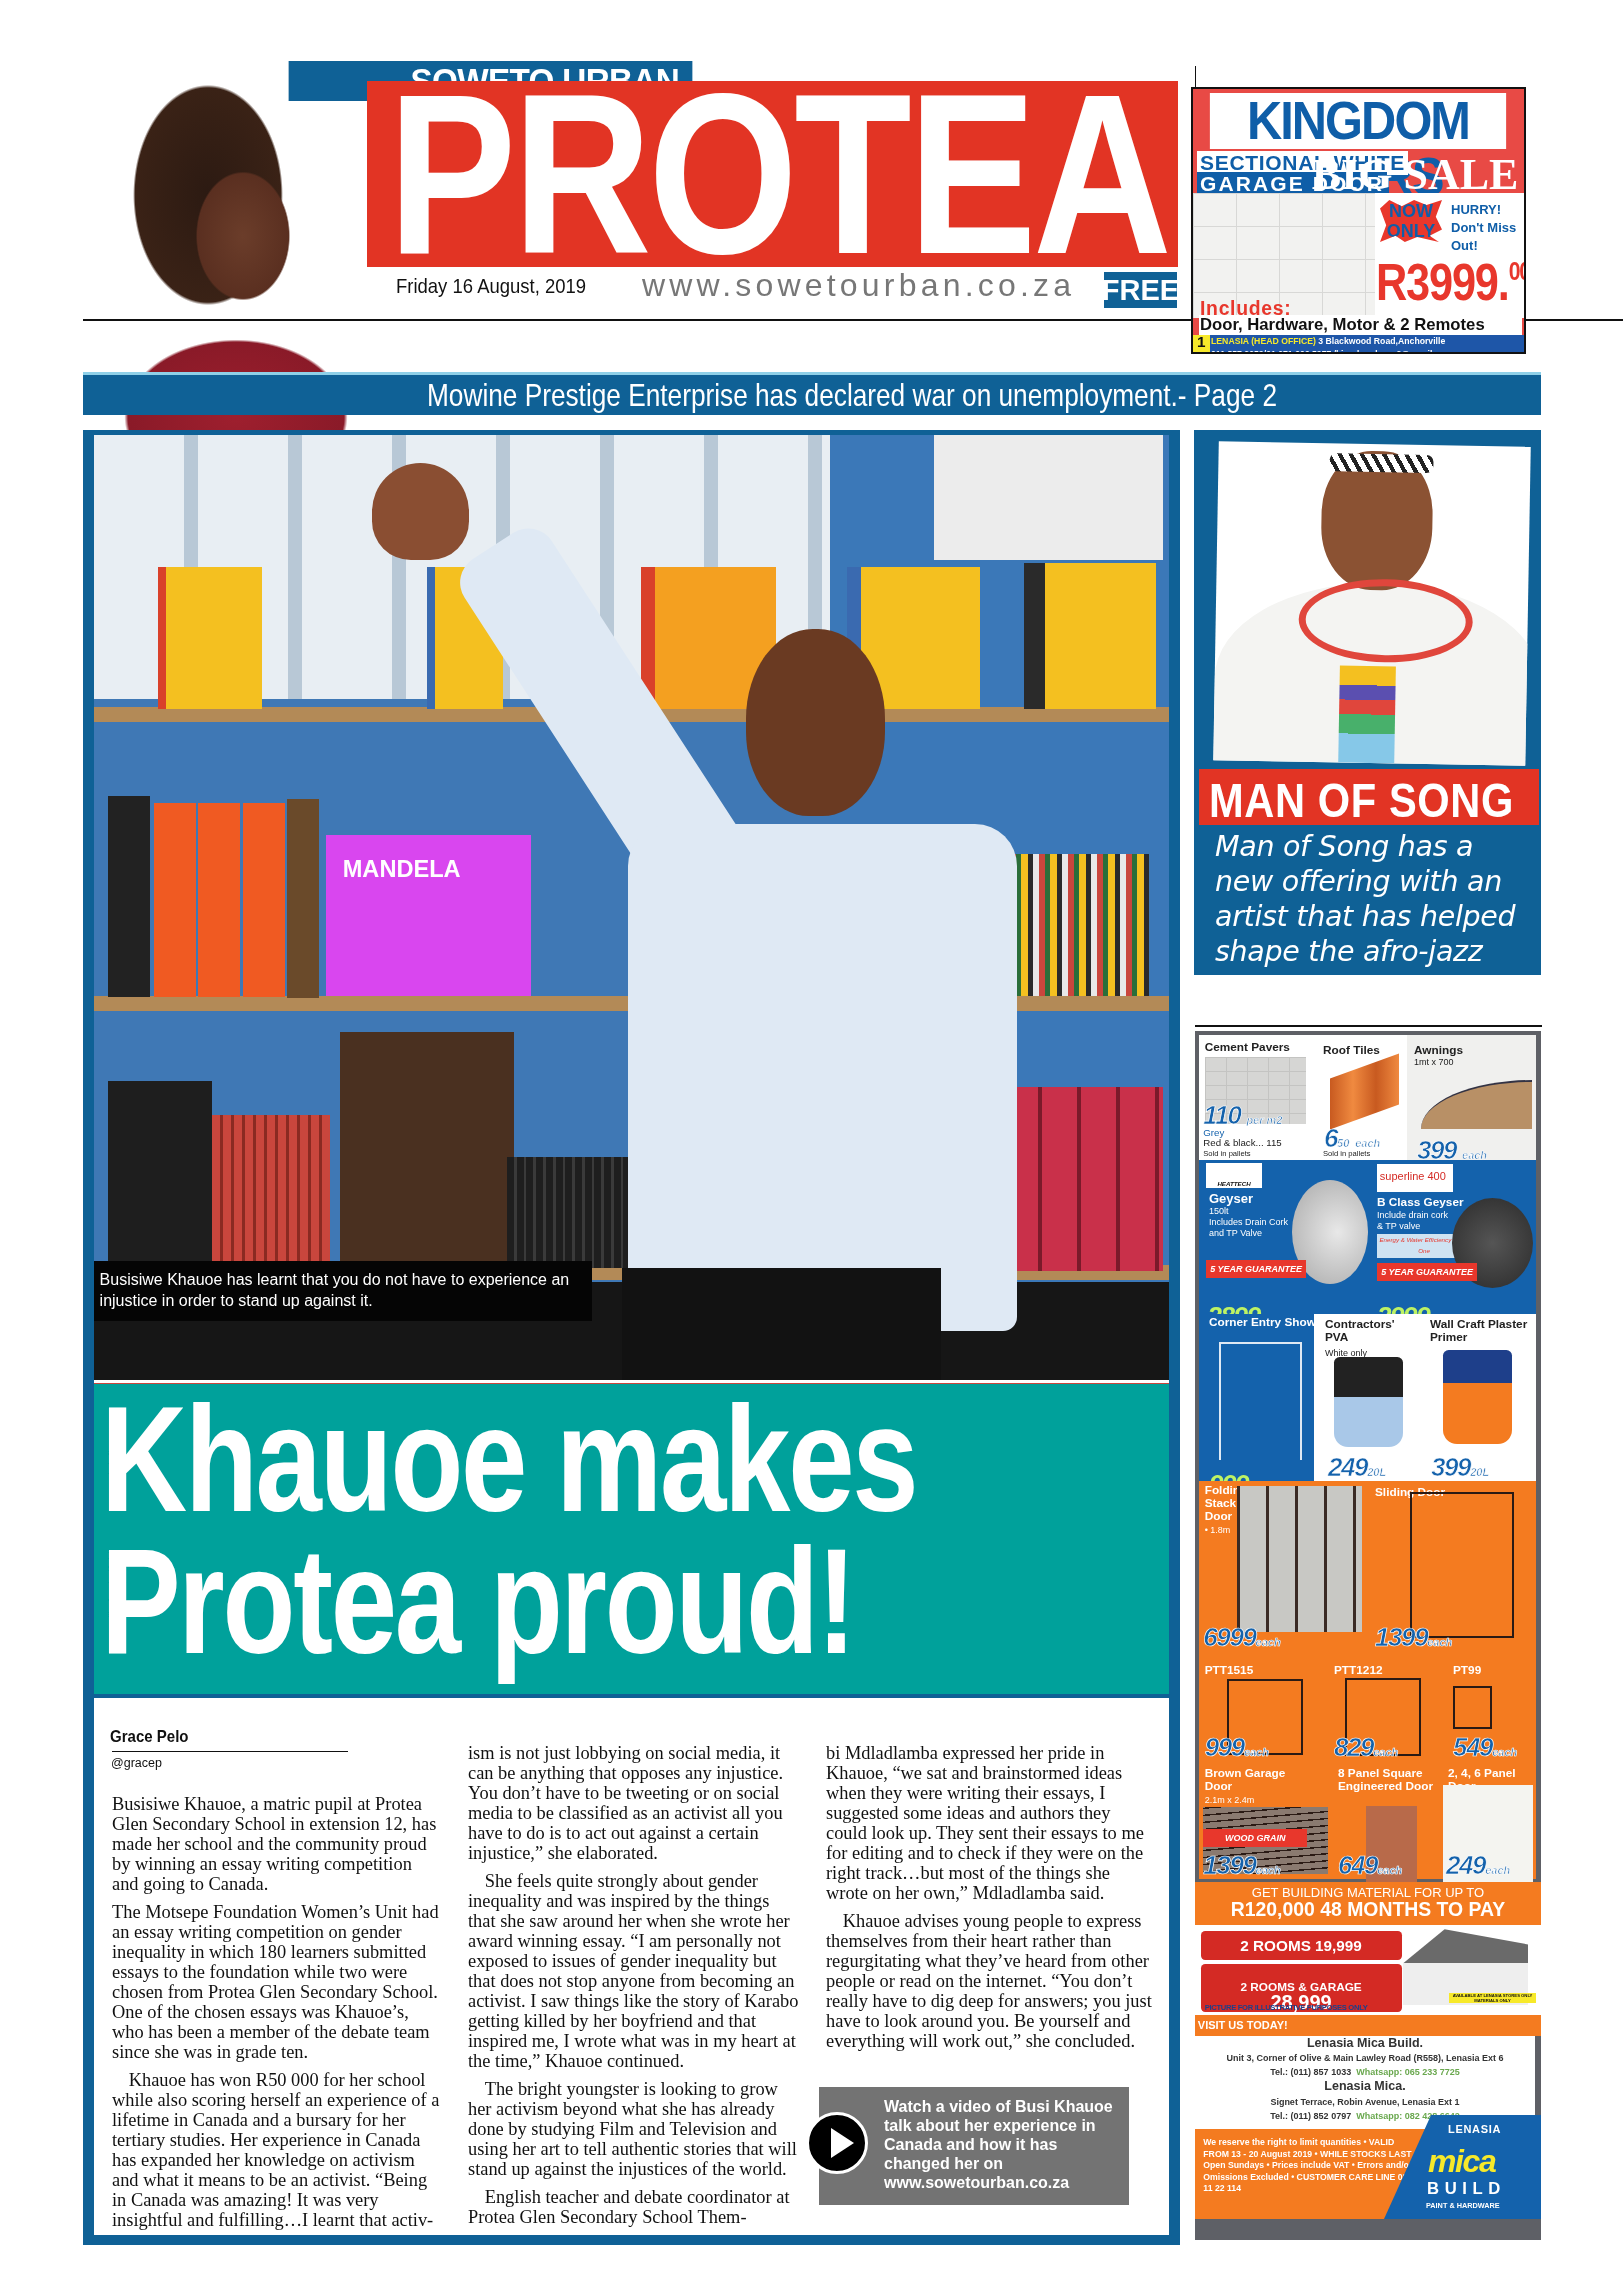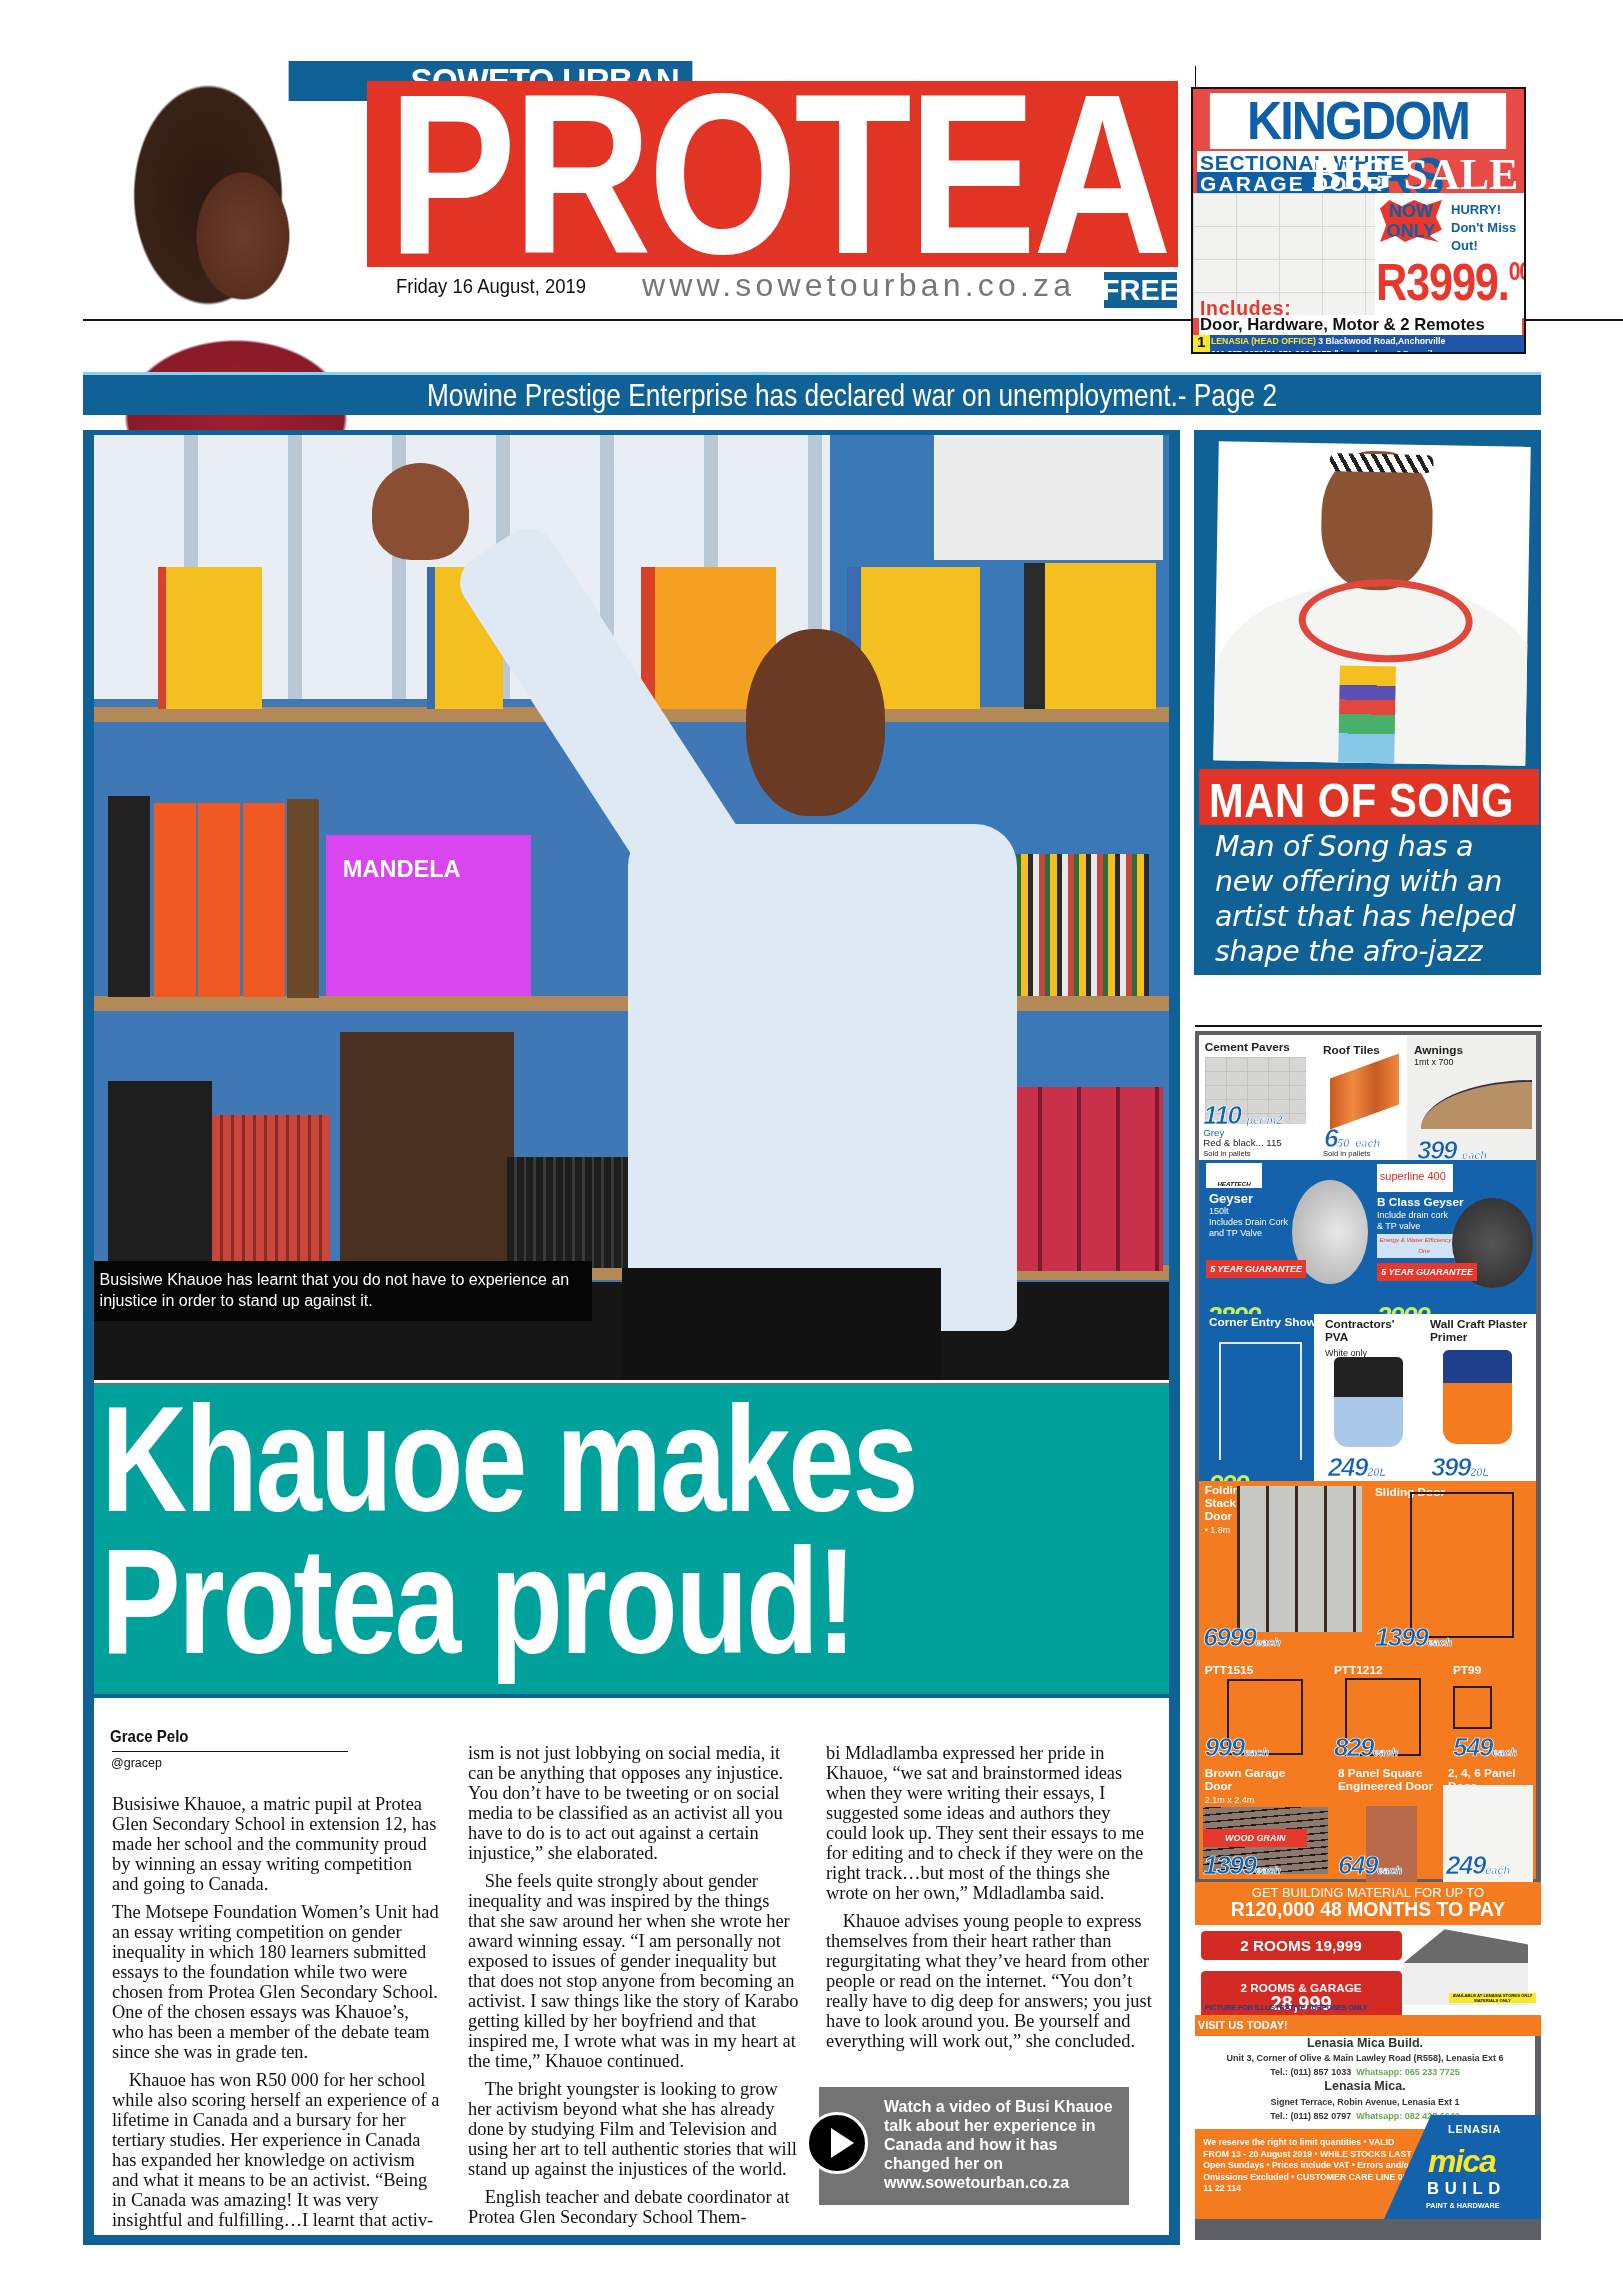--- a/index.html
+++ b/index.html
@@ -363,21 +363,21 @@
   <div class="m-lbl w" style="left:253px;top:736px;width:83px">2, 4, 6 Panel Door</div>
   <div class="m-img" style="left:248px;top:754px;width:90px;height:97px;background:#f4f4f0"></div>
   <div class="m-price" style="left:251px;top:819px"><span>249</span><small>each</small></div>
 
   <div class="m-fin1">
     <div class="a">GET BUILDING MATERIAL FOR UP TO</div>
     <div class="b">R120,000 48 MONTHS TO PAY</div>
   </div>
   <div class="m-rooms">
     <div class="m-roombtn" style="top:5.6px;height:29px;font-size:15.3px;line-height:29px">2 ROOMS 19,999</div>
-    <div class="m-roombtn" style="top:46px;height:48px;font-size:11.8px;line-height:15.3px;padding-top:10px">
+    <div class="m-roombtn" style="top:39px;height:48px;font-size:11.8px;line-height:15.3px;padding-top:16px">
       <div>2 ROOMS &amp; GARAGE</div>
       <div style="font-size:20px">28,999</div>
     </div>
     <div class="m-house"></div>
     <div style="position:absolute;left:254px;top:68px;width:87px;background:#f7e92a;font-size:4.2px;font-weight:bold;text-align:center">AVAILABLE AT LENASIA STORES ONLY MATERIALS ONLY</div>
     <div style="position:absolute;left:9.7px;top:78px;font-size:7.6px;font-weight:bold;color:#1e3f8a;letter-spacing:-0.3px">PICTURE FOR ILLUSTRATIVE PURPOSES ONLY</div>
   </div>
   <div class="m-visit">VISIT US TODAY!</div>
   <div class="m-addr">
     <div class="n">Lenasia Mica Build.</div>

